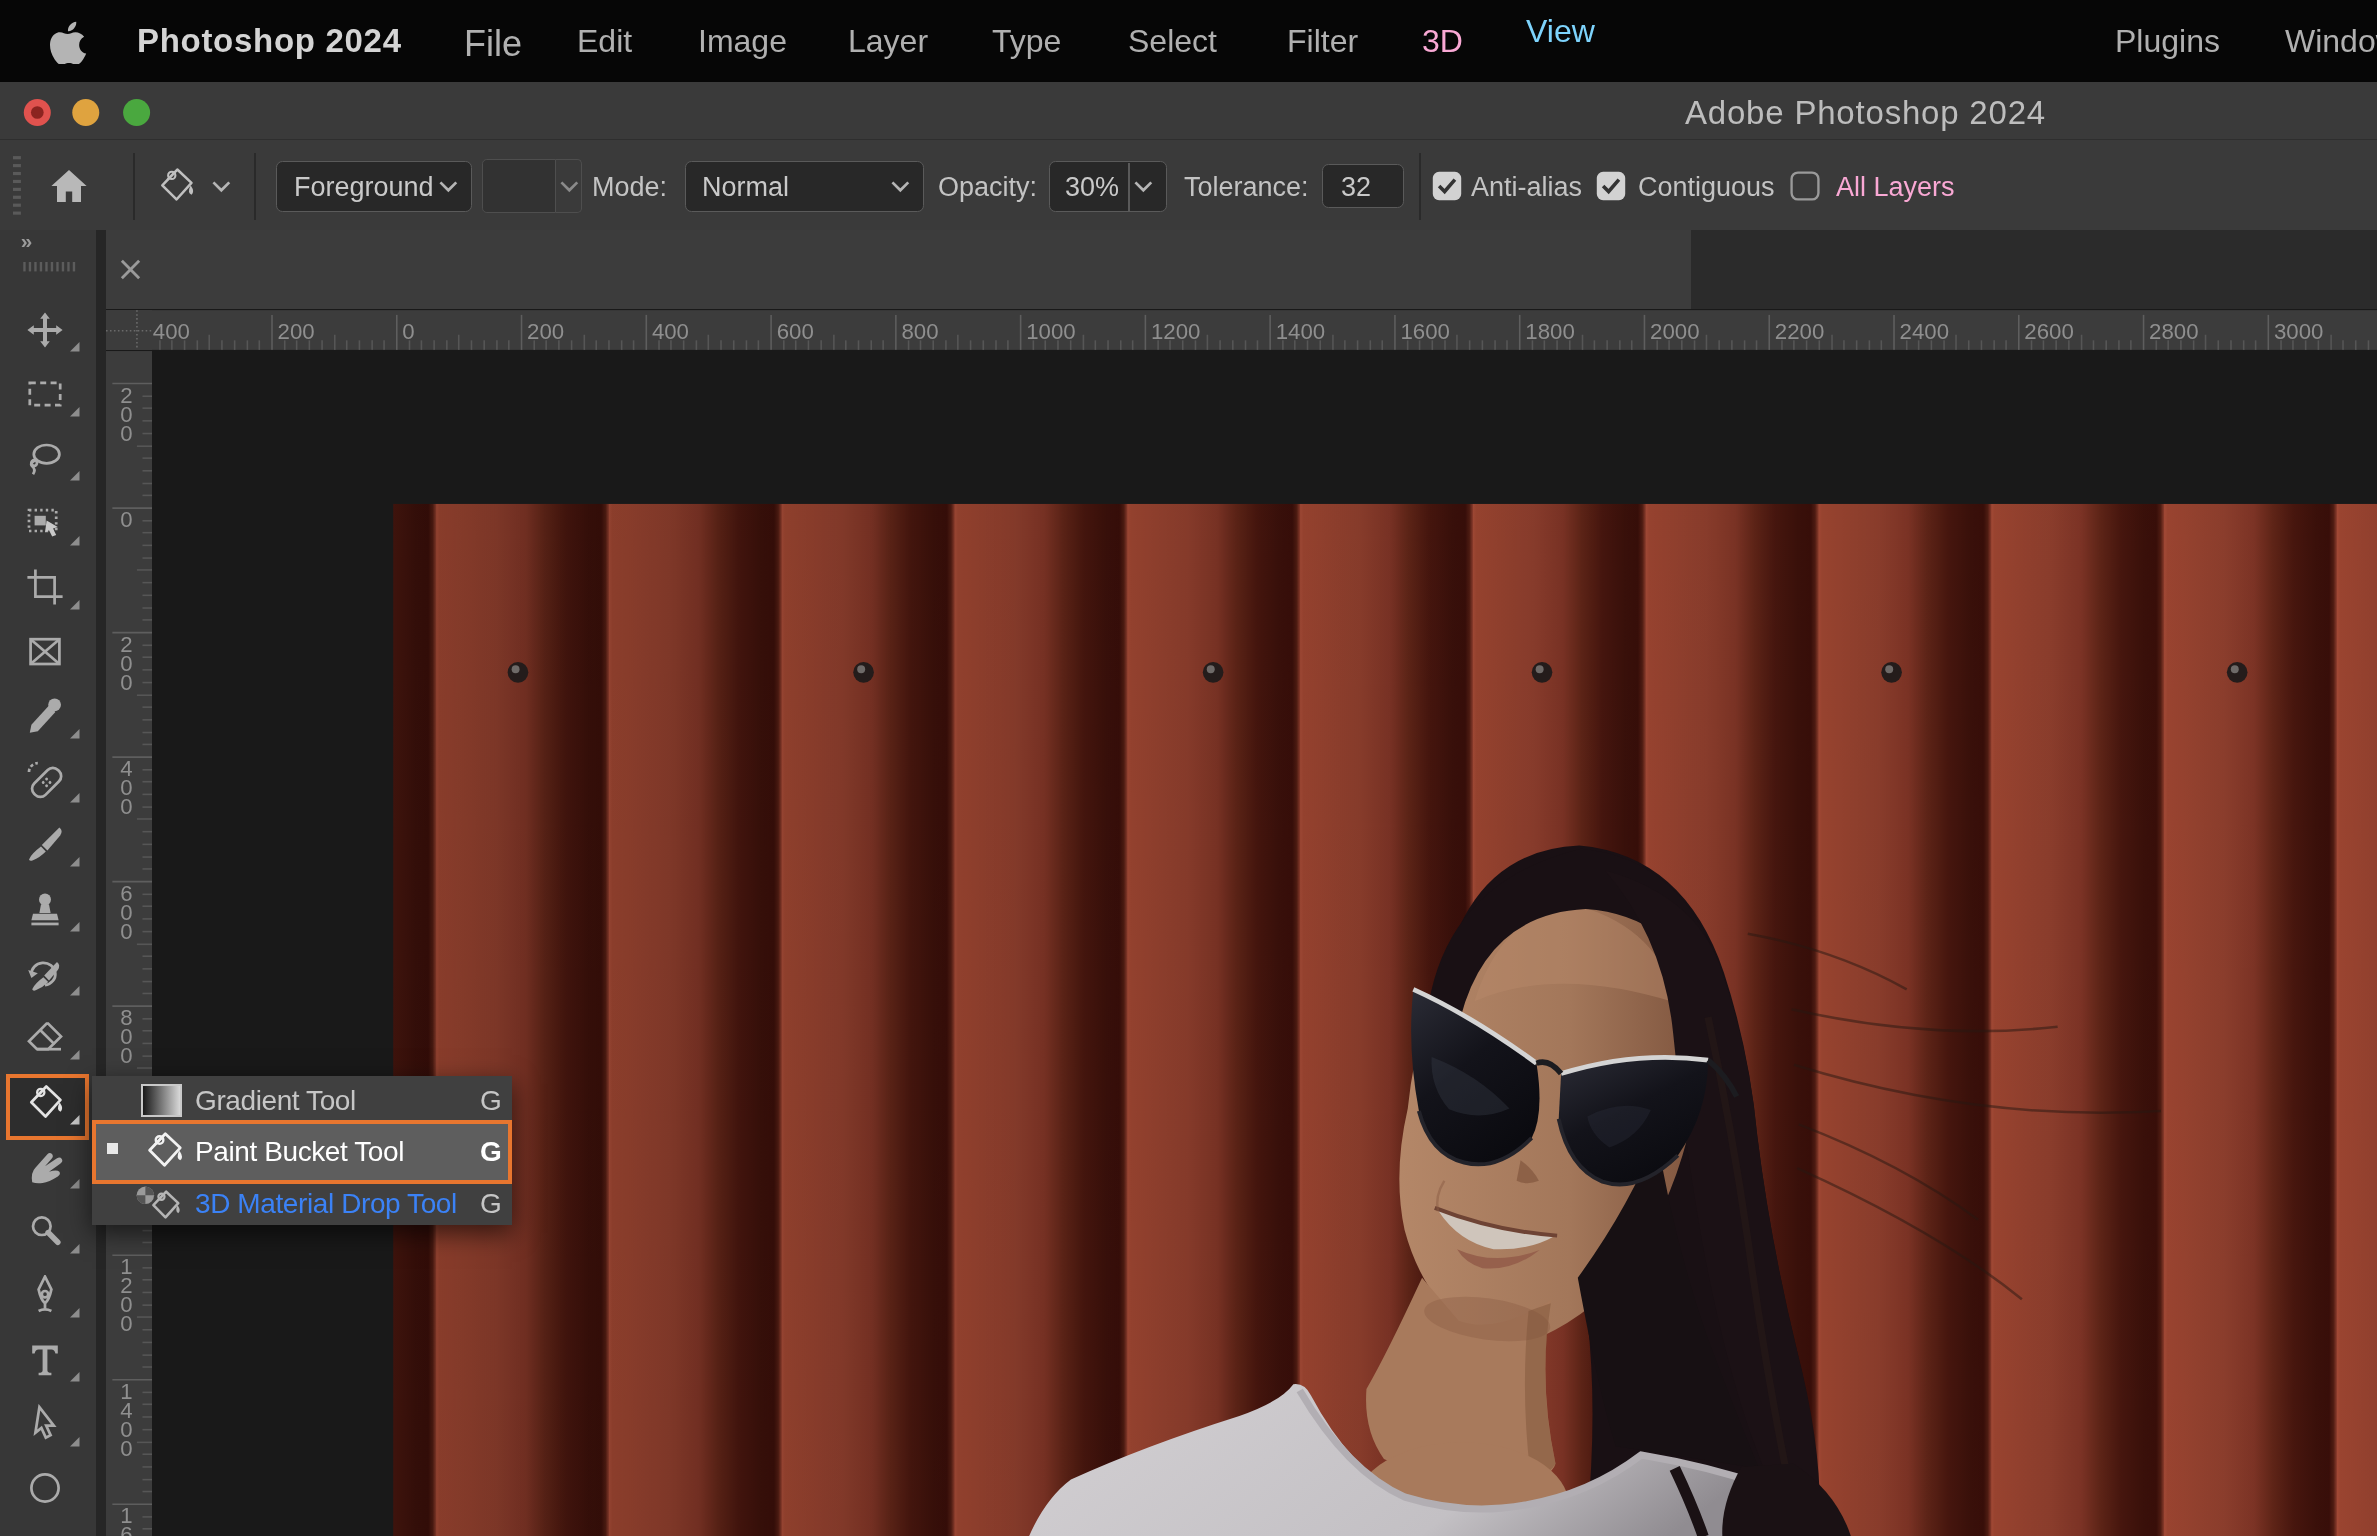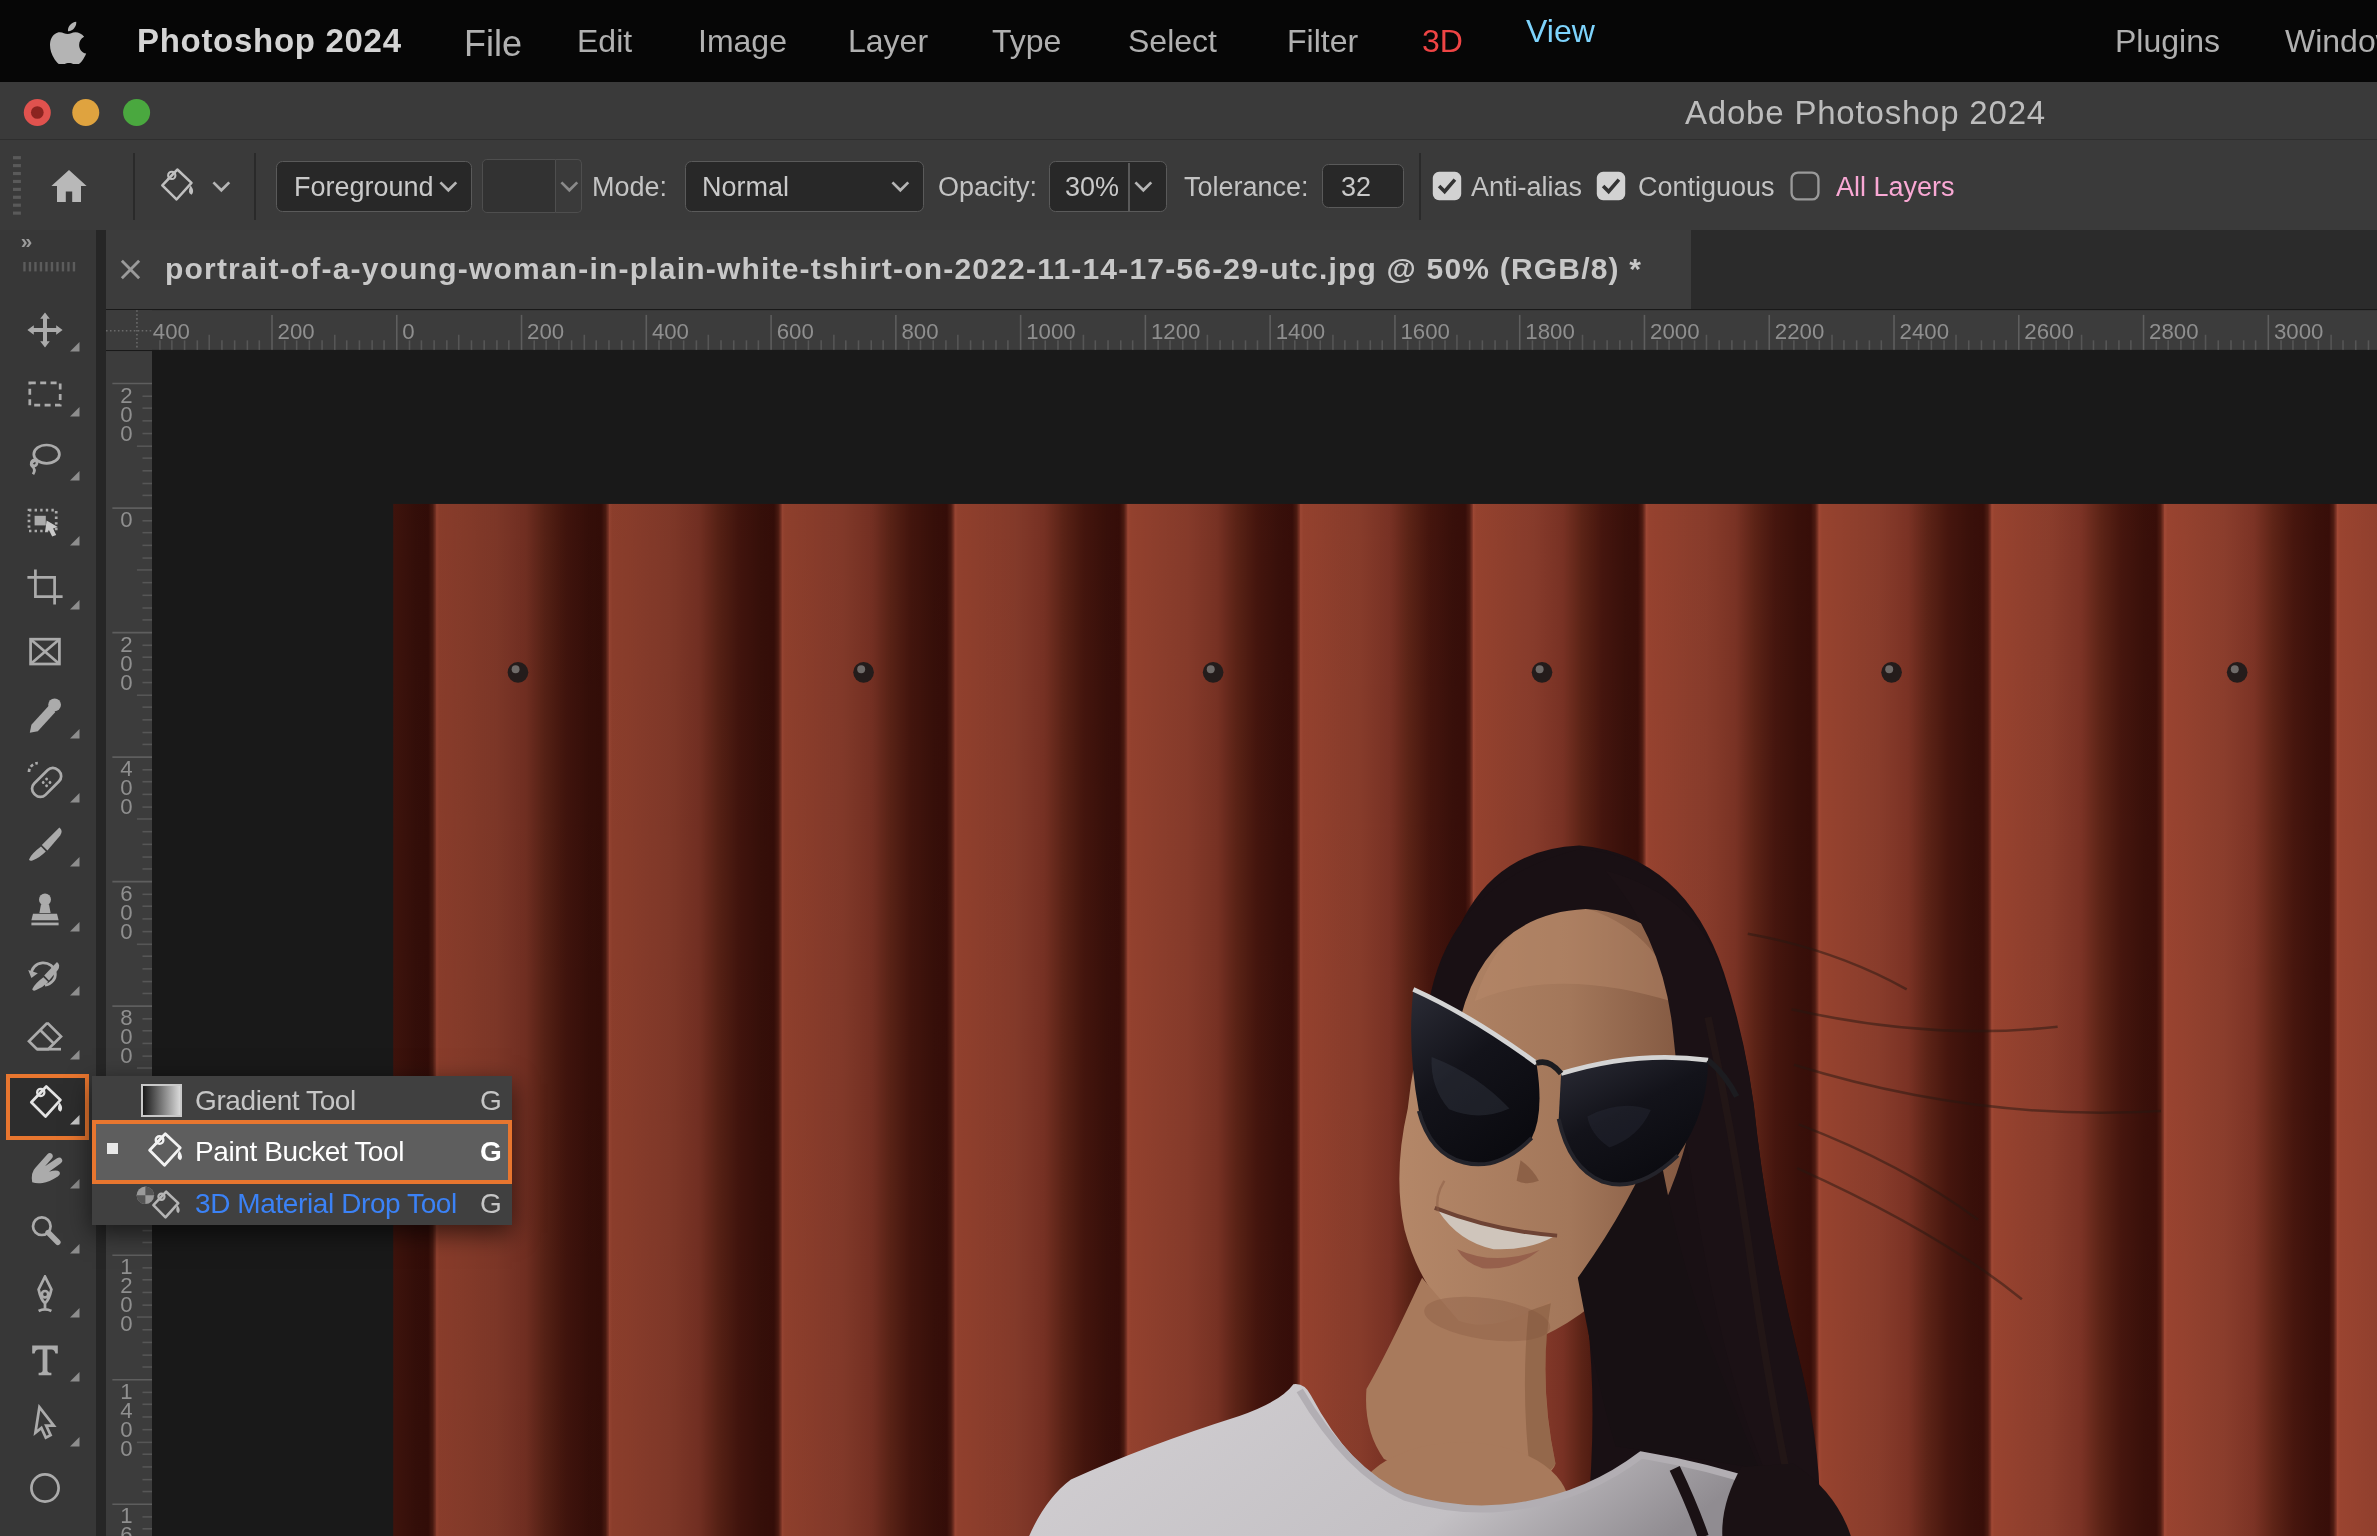--- a/index.html
+++ b/index.html
@@ -102,21 +102,21 @@
       <path fill="#b4b4b4" d="M979 925c-26 58-38 84-71 135-46 72-112 161-193 162-72 1-91-47-188-47-98 0-119 46-191 48-81 3-143-78-190-149C19 875-4 662 63 523c47-99 132-162 222-162 84 0 137 47 207 47 68 0 109-47 207-47 80 0 165 44 226 119-198 109-166 393 54 445zM661 261c37-45 65-108 55-172-57 4-123 39-162 85-35 41-64 103-53 163 62 5 123-31 160-76z"></path>
     </svg>
     <div style="position:absolute;left:137px;top:22px;font-size:33px;font-weight:700;color:#d4d4d4;letter-spacing:0.7px">Photoshop 2024</div>
     <div style="position:absolute;left:464px;top:23px;font-size:36px;color:#b0b0b0">File</div>
     <div style="position:absolute;left:577px;top:23px;font-size:32px;color:#b0b0b0">Edit</div>
     <div style="position:absolute;left:698px;top:23px;font-size:32px;color:#b0b0b0">Image</div>
     <div style="position:absolute;left:848px;top:23px;font-size:32px;color:#b0b0b0">Layer</div>
     <div style="position:absolute;left:992px;top:23px;font-size:32px;color:#b0b0b0">Type</div>
     <div style="position:absolute;left:1128px;top:23px;font-size:32px;color:#b0b0b0">Select</div>
     <div style="position:absolute;left:1287px;top:23px;font-size:32px;color:#b0b0b0">Filter</div>
-    <div style="position:absolute;left:1422px;top:23px;font-size:32px;color:#ef4444">3D</div>
+    <div style="position:absolute;left:1422px;top:23px;font-size:32px;color:#f9a8d4">3D</div>
     <div style="position:absolute;left:1526px;top:13px;font-size:32px;color:#7dd3fc">View</div>
     <div style="position:absolute;left:2115px;top:23px;font-size:32px;color:#b0b0b0">Plugins</div>
     <div style="position:absolute;left:2285px;top:23px;font-size:32px;color:#b0b0b0">Window</div>
   <div style="position:absolute;left:0;top:82px;width:2377px;height:58px;background:#3a3a3a;border-bottom:1.6px solid #2e2e2e;box-sizing:border-box"></div>
   <svg style="position:absolute;left:23px;top:98px" width="143" height="29" viewBox="0 0 180 36">
     <circle cx="18" cy="18" r="17" fill="#e0524e"></circle>
       <circle cx="18" cy="18" r="8" fill="#8c2420"></circle>
     <circle cx="79" cy="18" r="17" fill="#dfa33f"></circle>
     <circle cx="143" cy="18" r="17" fill="#4aa83f"></circle>
   </svg>
@@ -187,21 +187,20 @@
     <div style="color:#c3c3c3;font-size:27px;position:absolute;top:172px;left:1638px">Contiguous</div>
     <svg style="position:absolute;left:1790px;top:171px" width="30" height="30" viewBox="0 0 38 38">
       <rect x="2" y="2" width="34" height="34" rx="8" fill="none" stroke="#9a9a9a" stroke-width="3"></rect>
     </svg>
     <div style="color:#f9a8d4;font-size:27px;position:absolute;top:172px;left:1836px">All Layers</div>
   <div style="position:absolute;left:0;top:230px;width:2377px;height:79px;background:#2b2b2b"></div>
   <div style="position:absolute;left:106px;top:230px;width:1585px;height:79px;background:#3c3c3c"></div>
   <svg style="position:absolute;left:114px;top:253px" width="33" height="33" viewBox="0 0 42 42">
     <path d="M10 10 L32 32 M32 10 L10 32" stroke="#9a9a9a" stroke-width="3.6"></path>
     </svg>
-  <div style="position:absolute;left:165px;top:252px;font-size:30px;font-weight:700;color:#c8c8c8;white-space:nowrap;letter-spacing:1.2px">portrait-of-a-young-woman-in-plain-white-tshirt-on-2022-11-14-17-56-29-utc.jpg @ 50% (RGB/8) *</div>
   <div style="position:absolute;left:106px;top:310px;width:46px;height:40px;background:#3c3c3c"></div>
   <svg style="position:absolute;left:106px;top:310px" width="46" height="40" viewBox="0 0 58 50">
     <line x1="0" y1="26" x2="58" y2="26" stroke="#6a6a6a" stroke-width="2" stroke-dasharray="2 3"></line>
     <line x1="39" y1="0" x2="39" y2="50" stroke="#6a6a6a" stroke-width="2" stroke-dasharray="2 3"></line>
     </svg>
   <svg width="2226" height="40" viewBox="0 0 2801 50" style="position:absolute;left:152px;top:310px" font-family="'Liberation Sans',sans-serif">
       <rect x="0" y="0" width="2992" height="50" fill="#3c3c3c"></rect>
       <line x1="-6" y1="6" x2="-6" y2="50" stroke="#5e5e5e" stroke-width="2"></line>
       <text x="1" y="36" font-size="28" fill="#8f8f8f">400</text>
       <line x1="10" y1="38" x2="10" y2="50" stroke="#565656" stroke-width="2"></line>

